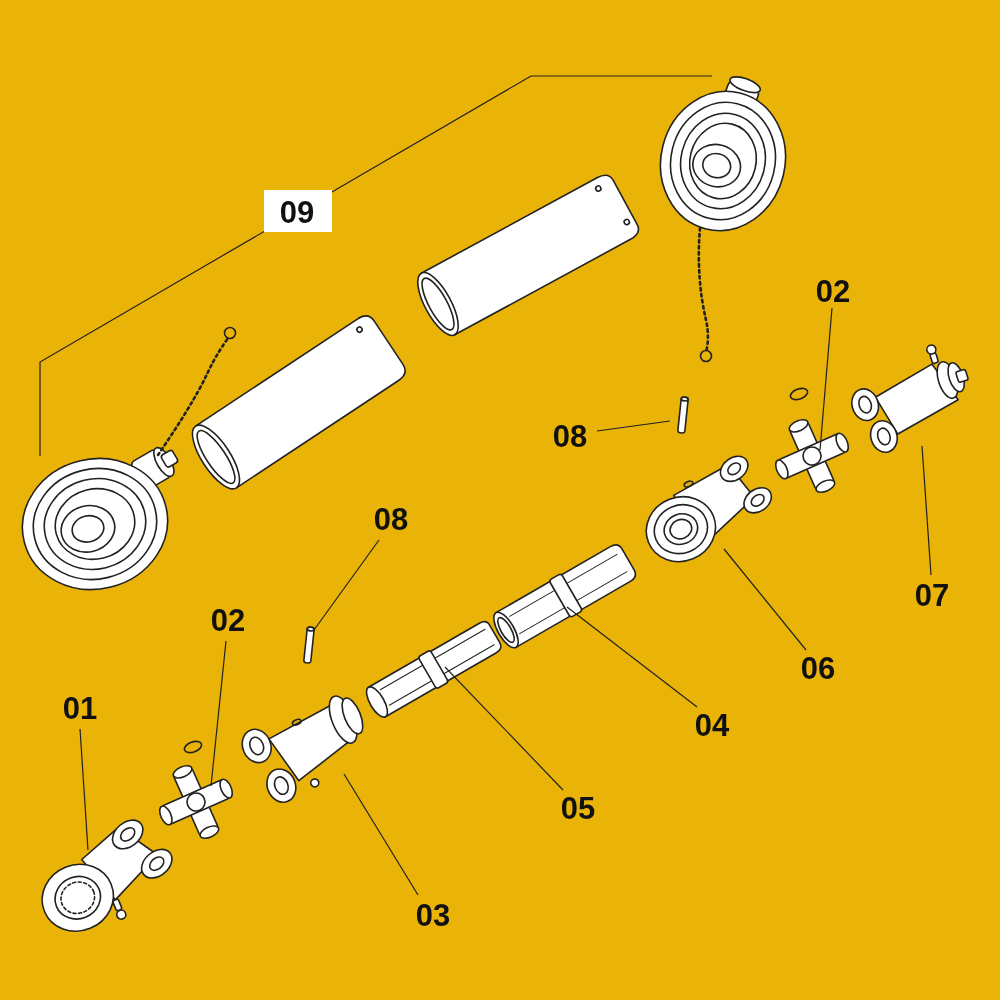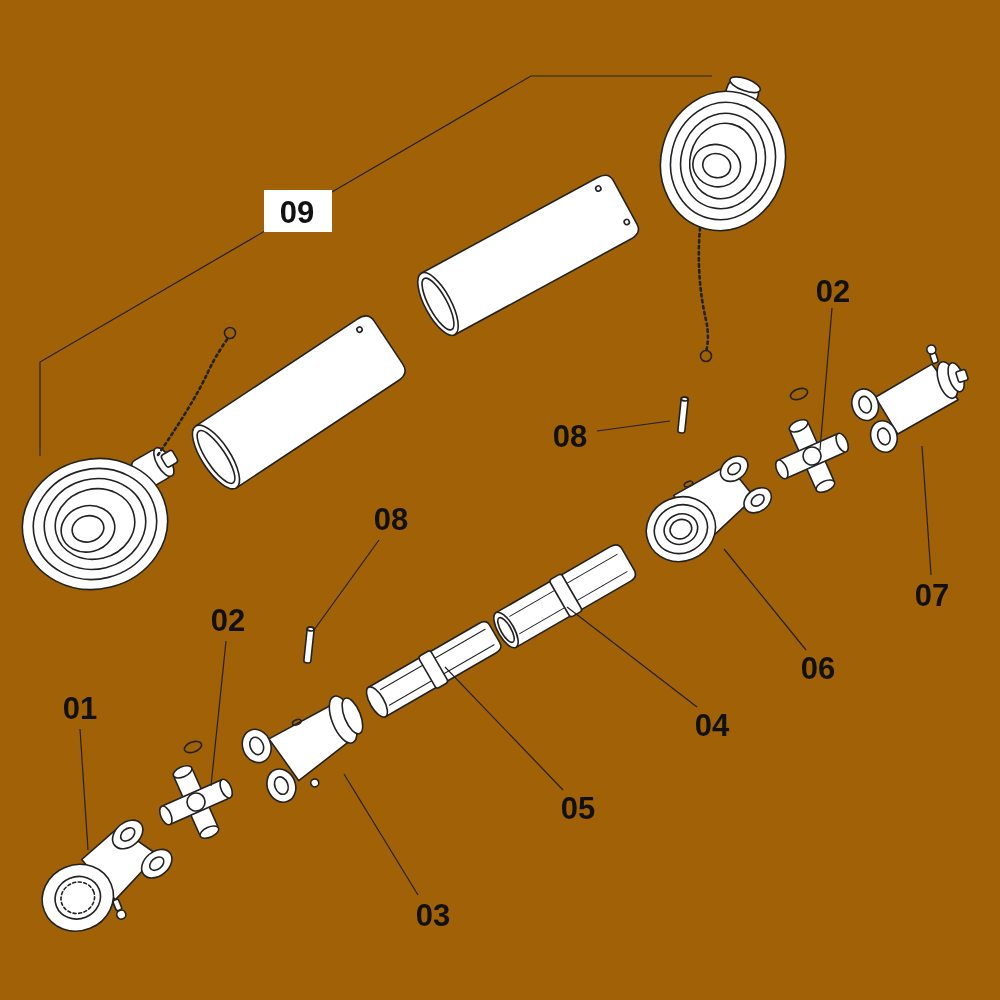--- a/index.html
+++ b/index.html
@@ -1,20 +1,20 @@
 <!DOCTYPE html>
 <html><head>
 <meta charset="utf-8">
 <style>
   html, body { margin: 0; padding: 0; background: #ffffff; }
   .stage {
     position: relative;
     width: 1000px;
     height: 1000px;
-    background: #a16207;
+    background: #eab308;
     font-family: "Liberation Sans", sans-serif;
     overflow: hidden;
   }
   svg { display: block; }
   svg text {
     font-family: "Liberation Sans", sans-serif;
     font-size: 31px;
     font-weight: 600;
     fill: #111111;
     text-anchor: middle;

